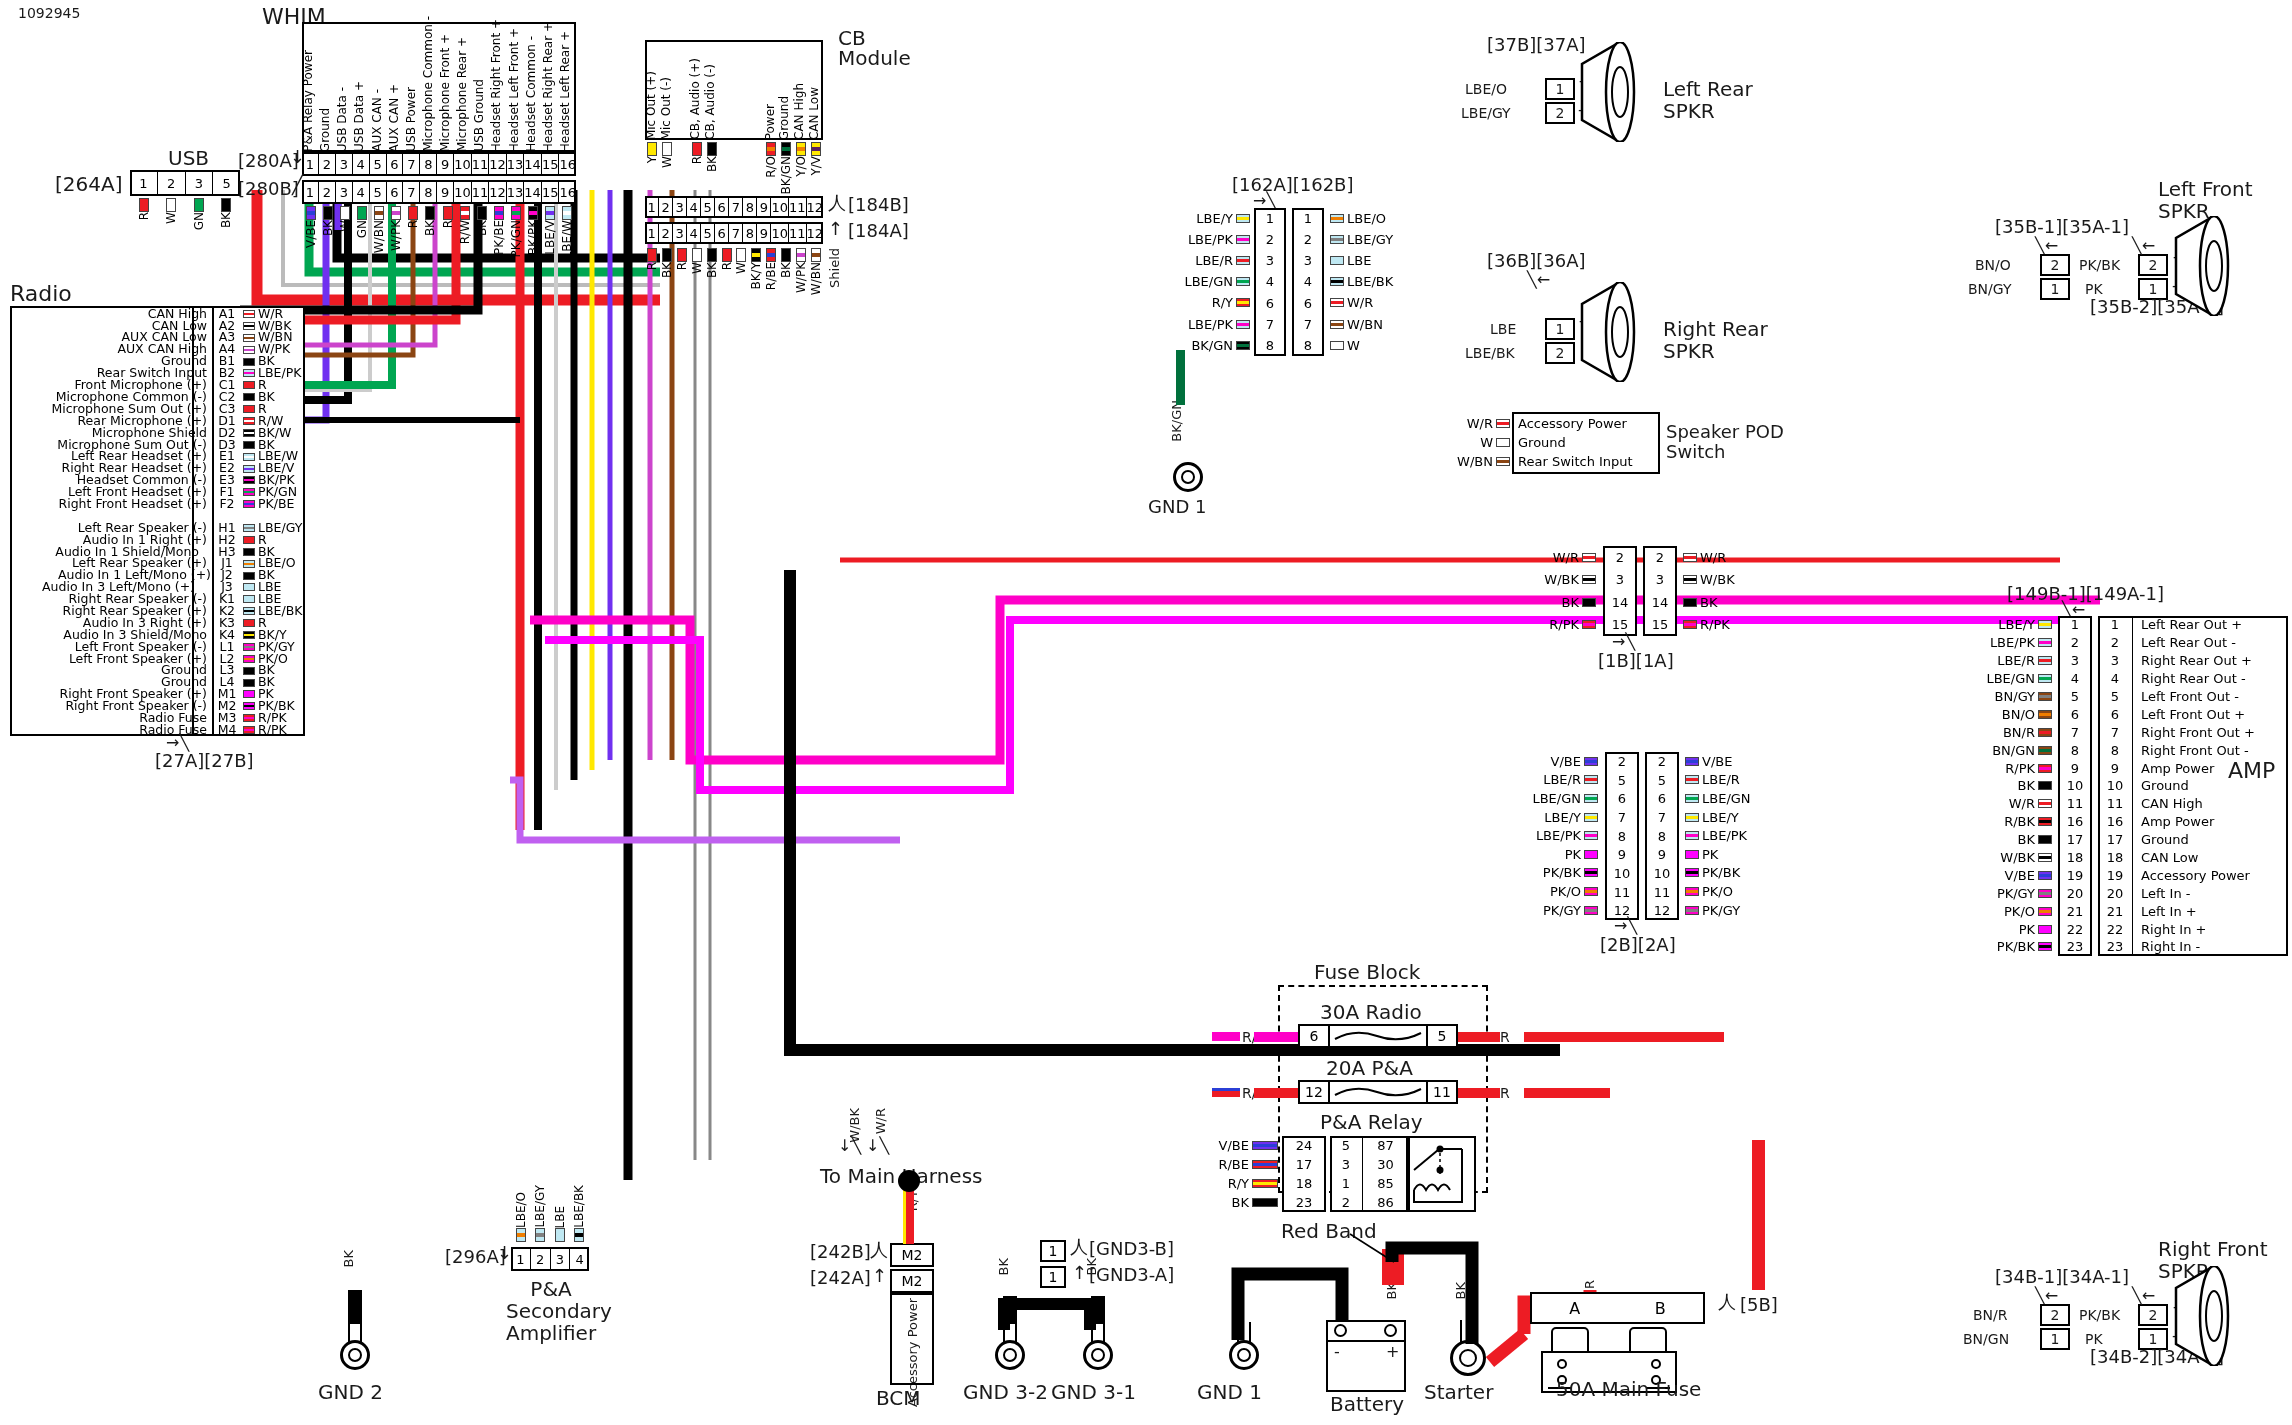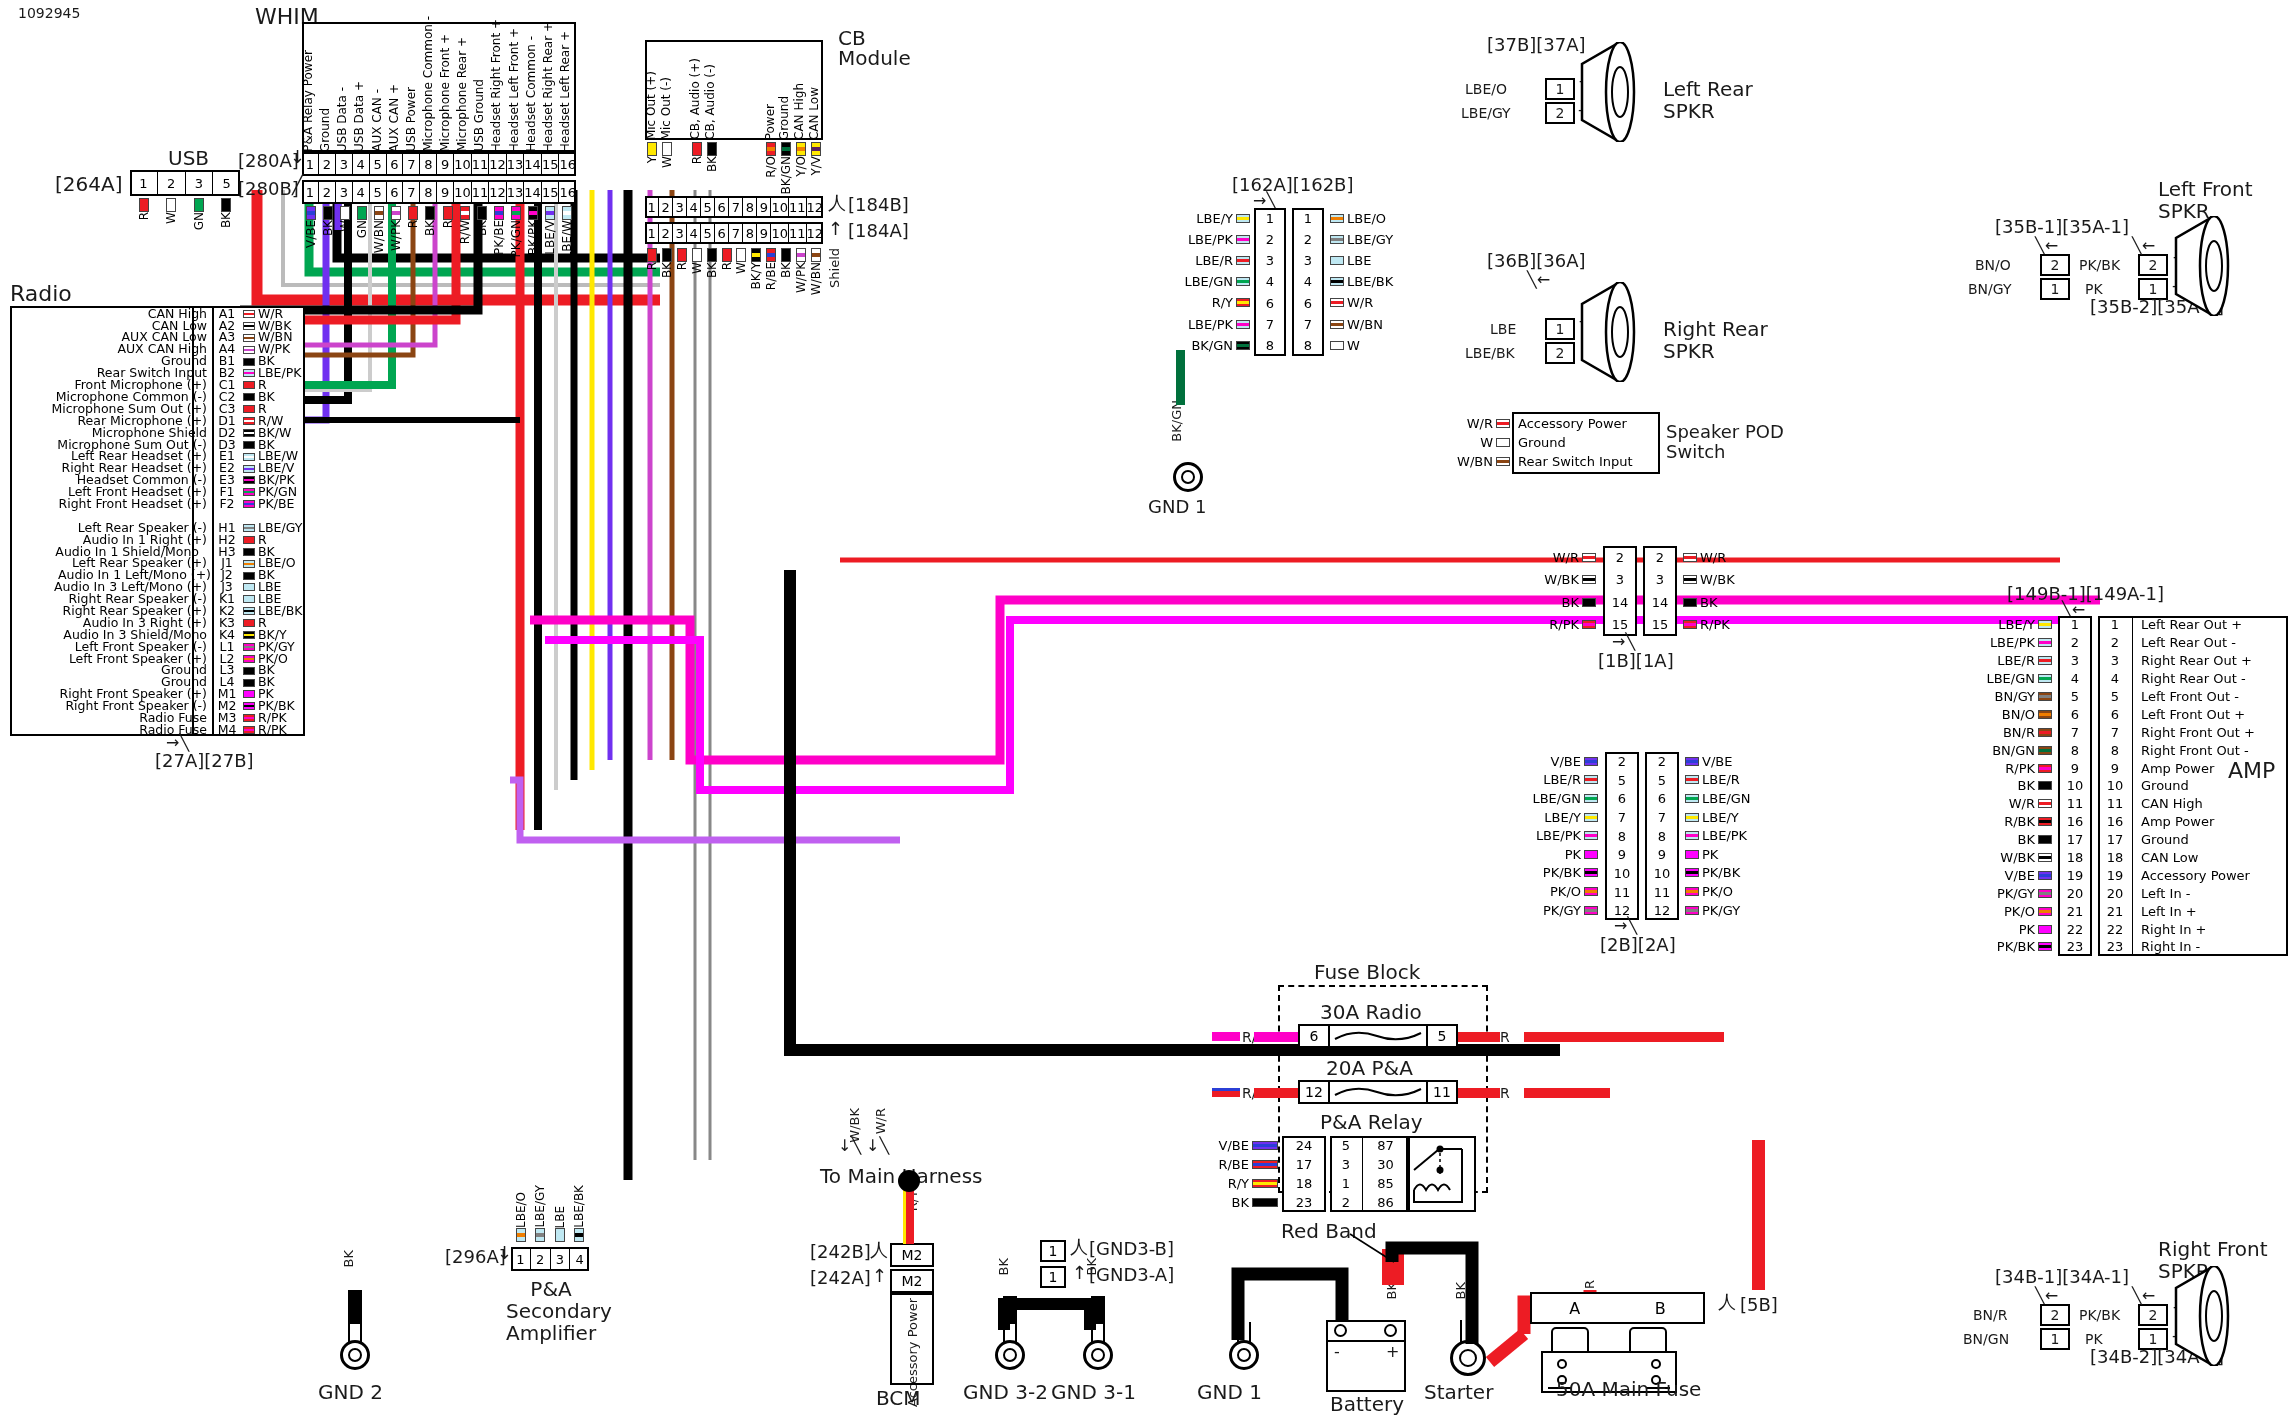--- a/index.html
+++ b/index.html
@@ -91,21 +91,21 @@
       <div style="flex: 1 1 0%; display: flex; flex-direction: column; align-items: center;">
         <span style="display: inline-block; width: 10px; height: 14px; vertical-align: middle; border: 1px solid rgb(68, 68, 68); box-sizing: border-box; background: rgb(0, 166, 81);"></span>
         <div style="writing-mode: vertical-rl; transform: rotate(180deg); font-size: 12px; white-space: nowrap; line-height: 1;">GN</div>
       </div>
       <div style="flex: 1 1 0%; display: flex; flex-direction: column; align-items: center;">
         <span style="display: inline-block; width: 10px; height: 14px; vertical-align: middle; border: 1px solid rgb(68, 68, 68); box-sizing: border-box; background: rgb(0, 0, 0);"></span>
         <div style="writing-mode: vertical-rl; transform: rotate(180deg); font-size: 12px; white-space: nowrap; line-height: 1;">BK</div>
       </div>
     </div>
 
-  <div class="abs txt t22" style="left:255px;top:6px;">WHIM</div>
+  <div class="abs txt t22" style="left:262px;top:6px;">WHIM</div>
   <div class="abs box" style="left:302px;top:22px;width:274px;height:130px;"></div>
   <div class="abs" id="whim-labels" style="left: 302px; top: 22px; width: 274px; height: 130px; display: flex; align-items: flex-end;">
       <div style="flex: 1 1 0%; writing-mode: vertical-rl; transform: rotate(180deg); font-size: 12px; white-space: nowrap; overflow: visible; padding-bottom: 2px; line-height: 1;">P&amp;A Relay Power</div>
       <div style="flex: 1 1 0%; writing-mode: vertical-rl; transform: rotate(180deg); font-size: 12px; white-space: nowrap; overflow: visible; padding-bottom: 2px; line-height: 1;">Ground</div>
       <div style="flex: 1 1 0%; writing-mode: vertical-rl; transform: rotate(180deg); font-size: 12px; white-space: nowrap; overflow: visible; padding-bottom: 2px; line-height: 1;">USB Data -</div>
       <div style="flex: 1 1 0%; writing-mode: vertical-rl; transform: rotate(180deg); font-size: 12px; white-space: nowrap; overflow: visible; padding-bottom: 2px; line-height: 1;">USB Data +</div>
       <div style="flex: 1 1 0%; writing-mode: vertical-rl; transform: rotate(180deg); font-size: 12px; white-space: nowrap; overflow: visible; padding-bottom: 2px; line-height: 1;">AUX CAN -</div>
       <div style="flex: 1 1 0%; writing-mode: vertical-rl; transform: rotate(180deg); font-size: 12px; white-space: nowrap; overflow: visible; padding-bottom: 2px; line-height: 1;">AUX CAN +</div>
       <div style="flex: 1 1 0%; writing-mode: vertical-rl; transform: rotate(180deg); font-size: 12px; white-space: nowrap; overflow: visible; padding-bottom: 2px; line-height: 1;">USB Power</div>
       <div style="flex: 1 1 0%; writing-mode: vertical-rl; transform: rotate(180deg); font-size: 12px; white-space: nowrap; overflow: visible; padding-bottom: 2px; line-height: 1;">Microphone Common -</div>
@@ -460,21 +460,21 @@
         <span style="width: 26px; text-align: center; flex: 0 0 26px;">H3</span>
       </div>
       <div style="display: flex; align-items: center; justify-content: flex-end; height: 11.9px; font-size: 12.5px; line-height: 1; gap: 4px;">
         <span style="white-space: nowrap;">Left Rear Speaker (+)</span>
         <span style="width: 26px; text-align: center; flex: 0 0 26px;">J1</span>
       </div>
       <div style="display: flex; align-items: center; justify-content: flex-end; height: 11.9px; font-size: 12.5px; line-height: 1; ">
         <span style="white-space: nowrap;">Audio In 1 Left/Mono (+)</span>
         <span style="width: 26px; text-align: center; flex: 0 0 26px;">J2</span>
       </div>
-      <div style="display: flex; align-items: center; justify-content: flex-end; height: 11.9px; font-size: 12.5px; line-height: 1; gap: 4px;">
+      <div style="display: flex; align-items: center; justify-content: flex-end; height: 11.9px; font-size: 12.5px; line-height: 1; gap: 16px;">
         <span style="white-space: nowrap;">Audio In 3 Left/Mono (+)</span>
         <span style="width: 26px; text-align: center; flex: 0 0 26px;">J3</span>
       </div>
       <div style="display: flex; align-items: center; justify-content: flex-end; height: 11.9px; font-size: 12.5px; line-height: 1; gap: 4px;">
         <span style="white-space: nowrap;">Right Rear Speaker (-)</span>
         <span style="width: 26px; text-align: center; flex: 0 0 26px;">K1</span>
       </div>
       <div style="display: flex; align-items: center; justify-content: flex-end; height: 11.9px; font-size: 12.5px; line-height: 1; gap: 4px;">
         <span style="white-space: nowrap;">Right Rear Speaker (+)</span>
         <span style="width: 26px; text-align: center; flex: 0 0 26px;">K2</span>

